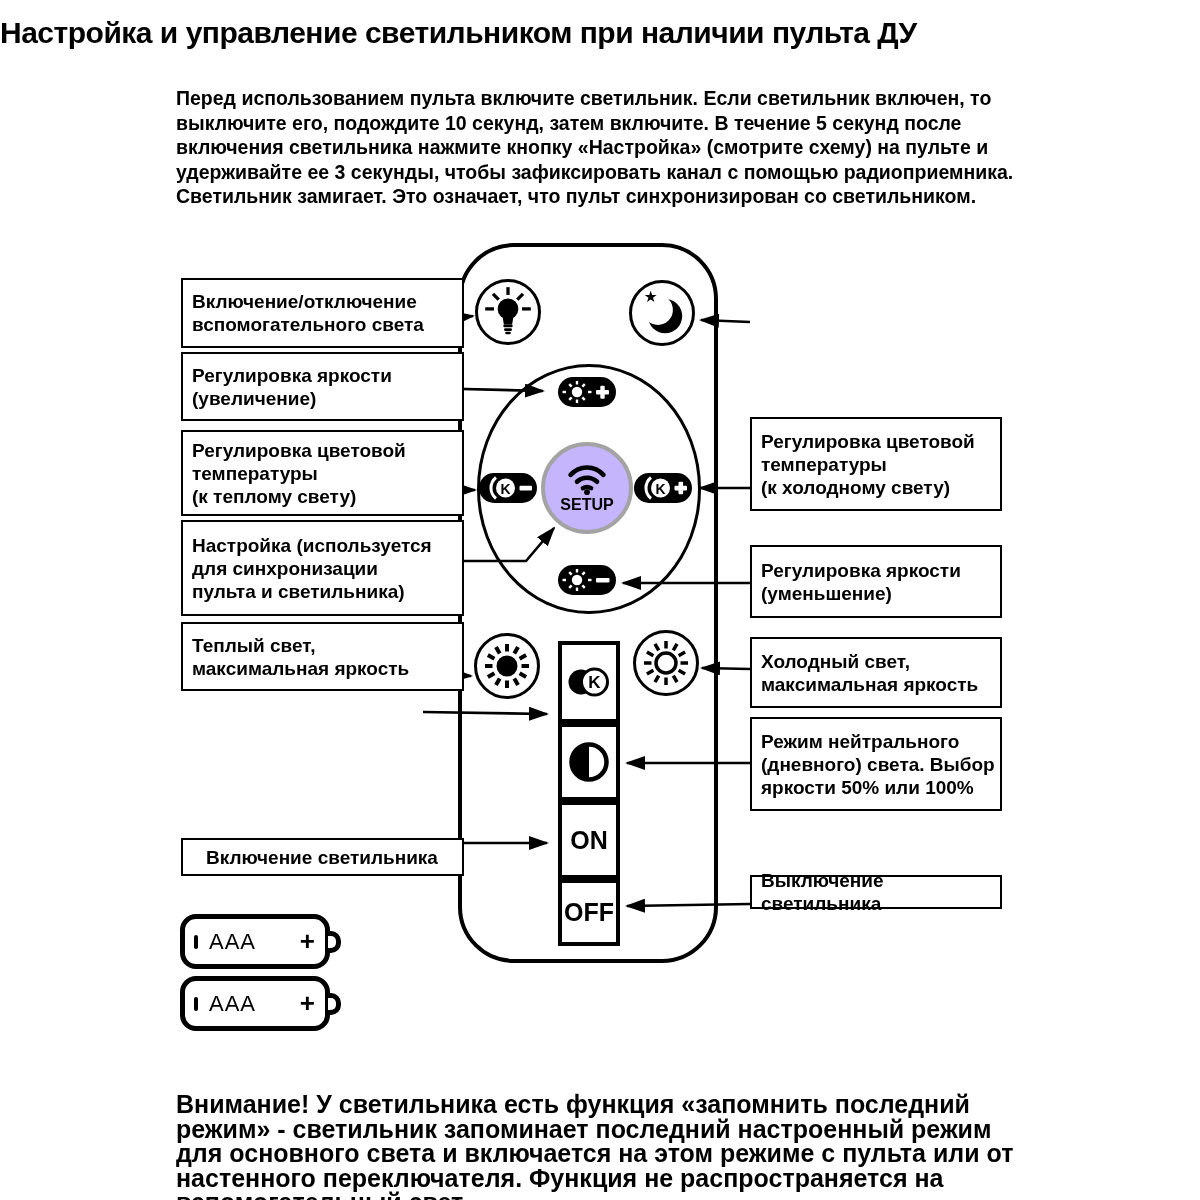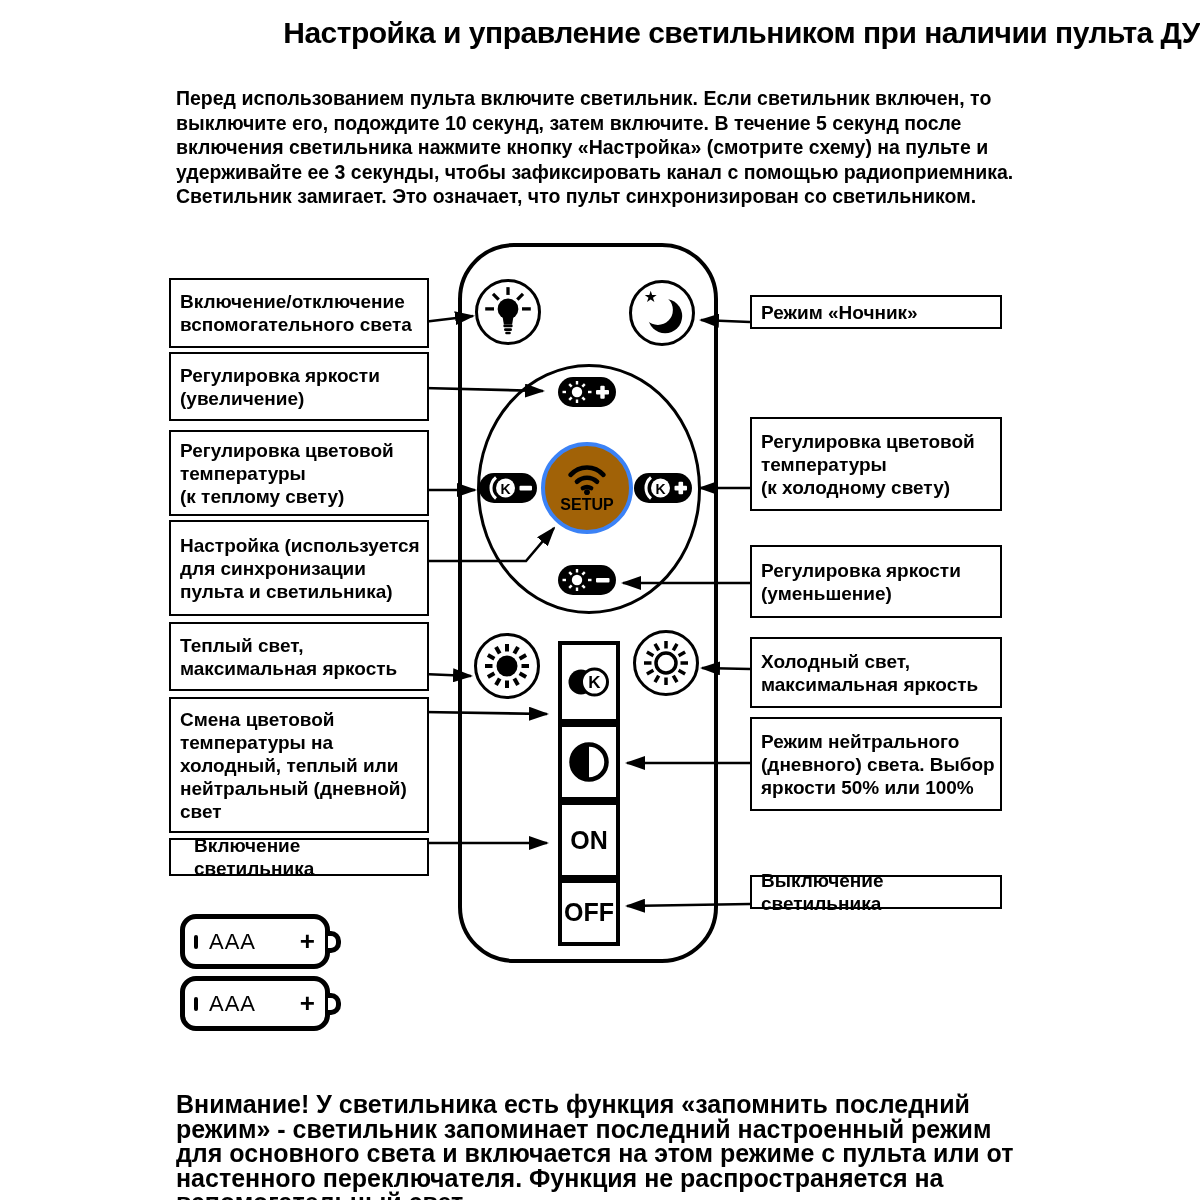--- a/index.html
+++ b/index.html
@@ -6,21 +6,21 @@
   html,body { background:#fff; }
   .page {
     position:relative; width:1200px; height:1200px; background:#fff;
     font-family:"Liberation Sans","DejaVu Sans",sans-serif; color:#000;
     overflow:hidden;
   }
   svg text { font-family:"Liberation Sans","DejaVu Sans",sans-serif; }
   .star-glyph { font-family:"DejaVu Sans",sans-serif; }
 
   .title {
-    position:absolute; top:16px; left:0; width:1200px; text-align:right;
+    position:absolute; top:16px; left:0; width:1200px; text-align:left;
     font-size:30px; font-weight:bold; letter-spacing:-0.5px;
   }
   .intro {
     position:absolute; top:86px; left:176px; width:864px;
     font-size:19.5px; font-weight:bold; line-height:24.6px;
   }
 
   
   .remote {
     position:absolute; left:458px; top:243px; width:260px; height:720px;
@@ -34,21 +34,21 @@
   .btn-moon { left:629px; top:280px; }
   .btn-warm { left:474px; top:633px; }
   .btn-cold { left:633px; top:630px; }
 
   .ellipse {
     position:absolute; left:477px; top:364px; width:224px; height:250px;
     border:3px solid #000; border-radius:50%; background:#fff;
   }
   .inner-circle {
     position:absolute; left:541px; top:442px; width:92px; height:92px;
-    border:4px solid #3b82f6; border-radius:50%; background:#a16207;
+    border:4px solid #a3a3a3; border-radius:50%; background:#c4b5fd;
     display:flex; flex-direction:column; align-items:center; justify-content:center;
   }
   .setup-label { font-size:16px; font-weight:800; margin-top:1px; }
 
   .pill {
     position:absolute; width:58px; height:30px; border-radius:15px; background:#000;
     display:flex; align-items:center; justify-content:center;
   }
   .pill-sun-plus  { left:558px; top:377px; }
   .pill-k-minus   { left:479px; top:473px; }
@@ -65,21 +65,21 @@
   .col-btn3 { top:801px; height:78px; }
   .col-btn4 { top:879px; height:67px; }
 
   
   .callout {
     position:absolute; border:2px solid #000; background:#fff;
     font-size:19px; font-weight:bold; line-height:23px;
     white-space:pre-line; display:flex; align-items:center;
     padding:4px 4px 4px 9px; z-index:6;
   }
-  .lbox { left:169px; width:260px; }
+  .lbox { left:181px; width:283px; }
   .rbox { left:750px; width:252px; }
   .lb1 { top:278px; height:70px; }
   .lb2 { top:352px; height:69px; }
   .lb3 { top:430px; height:86px; }
   .lb4 { top:520px; height:96px; }
   .lb5 { top:622px; height:69px; }
   .lb6 { top:697px; height:136px; }
   .lb7 { top:838px; height:38px;padding-left:23px; }
   .rb1 { top:295px; height:34px; }
   .rb2 { top:417px; height:94px; }
@@ -307,28 +307,22 @@
   <div class="callout lbox lb2">Регулировка яркости
 (увеличение)</div>
   <div class="callout lbox lb3">Регулировка цветовой
 температуры
 (к теплому свету)</div>
   <div class="callout lbox lb4">Настройка (используется
 для синхронизации
 пульта и светильника)</div>
   <div class="callout lbox lb5">Теплый свет,
 максимальная яркость</div>
-  <div class="callout lbox lb6">Смена цветовой
-температуры на
-холодный, теплый или
-нейтральный (дневной)
-свет</div>
   <div class="callout lbox lb7">Включение светильника</div>
 
-  <div class="callout rbox rb1">Режим «Ночник»</div>
   <div class="callout rbox rb2">Регулировка цветовой
 температуры
 (к холодному свету)</div>
   <div class="callout rbox rb3">Регулировка яркости
 (уменьшение)</div>
   <div class="callout rbox rb4">Холодный свет,
 максимальная яркость</div>
   <div class="callout rbox rb5">Режим нейтрального
 (дневного) света. Выбор
 яркости 50% или 100%</div>

